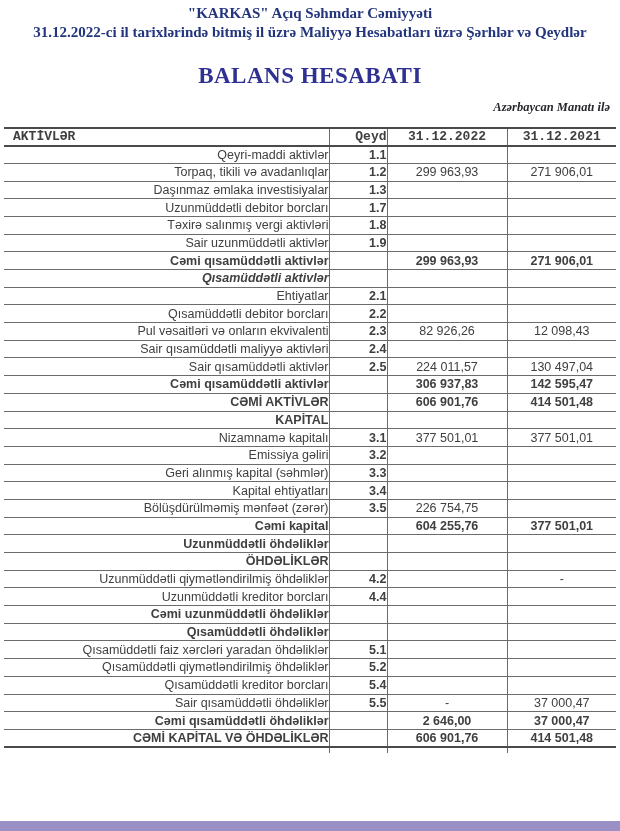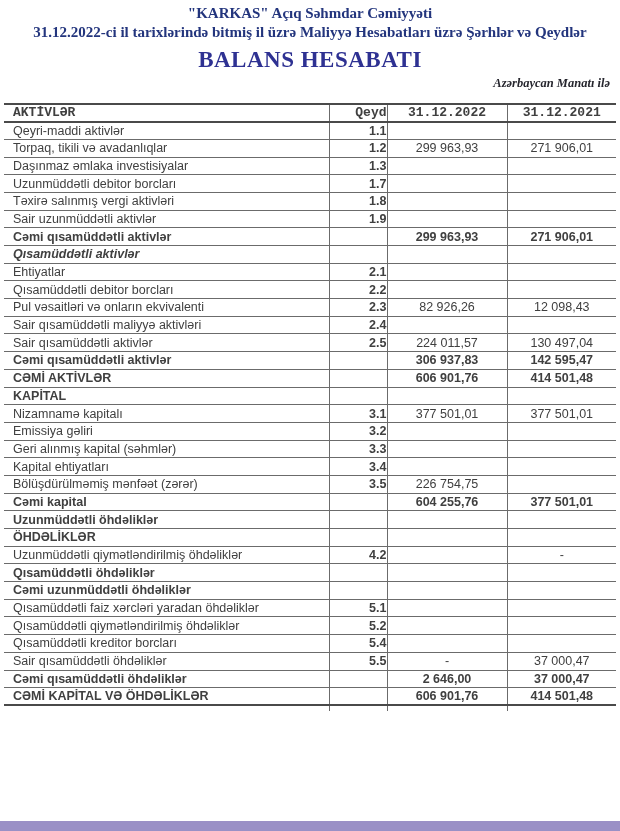--- a/index.html
+++ b/index.html
@@ -13,35 +13,35 @@
   .doc-header {
     text-align:center;
     padding-top:4px;
     font-family:"Liberation Serif", serif;
     font-weight:bold;
   }
   .hline { font-size:15px; line-height:19px; color:var(--navy); }
   .main-title {
     font-size:23px;
     line-height:27px;
-    margin-top:4px;
+    margin-top:20px;
     letter-spacing:0.5px;
     color:var(--blue);
     font-family:"Liberation Serif", serif;
     font-weight:bold;
   }
   .currency-note {
     text-align:right;
     font-family:"Liberation Serif", serif;
     font-weight:bold;
     font-style:italic;
     font-size:12.5px;
     line-height:15px;
     padding-right:10px;
-    margin-top:3px;
+    margin-top:11px;
     color:#26262e;
   }
   table {
     border-collapse:collapse;
     table-layout:fixed;
     width:612px;
     margin-left:4px;
     margin-top:12px;
     color:var(--text);
   }
@@ -55,21 +55,21 @@
     vertical-align:middle;
     padding:0;
   }
   thead th {
     border-top:2px solid var(--borderDark);
     border-bottom:2px solid var(--borderDark);
     font-size:13px;
     font-family:Liberation Mono, monospace;
   }
   tbody tr:last-child td { border-bottom:2px solid var(--borderDark); }
-  .c-label { text-align:left; padding-left:9px; }
+  .c-label { text-align:right; padding-left:9px; }
   .c-qeyd  { text-align:right; font-weight:bold; border-left:1px solid var(--border); }
   .c-val   { text-align:center; border-left:1px solid var(--border); }
   thead th.c-label { text-align:left; }
   .row-normal .c-label { font-weight:normal; }
   .row-total td { font-weight:bold; }
   .row-section-italic .c-label { font-weight:bold; font-style:italic; }
   .table-stub { position:relative; width:612px; height:5px; margin-left:4px; }
   .stub-line { position:absolute; top:0; width:1px; height:5px; background:var(--border); }
   .sl1 { left:325px; } .sl2 { left:383px; } .sl3 { left:503px; }
   .footer-bar {
@@ -248,28 +248,34 @@
         <td class="c-qeyd"></td>
         <td class="c-val"></td>
         <td class="c-val"></td>
       </tr>
       <tr class="row-normal">
         <td class="c-label">Uzunmüddətli qiymətləndirilmiş öhdəliklər</td>
         <td class="c-qeyd">4.2</td>
         <td class="c-val"></td>
         <td class="c-val">-</td>
       </tr>
+      <tr class="row-normal">
+        <td class="c-label">Uzunmüddətli kreditor borcları</td>
+        <td class="c-qeyd">4.4</td>
+        <td class="c-val"></td>
+        <td class="c-val"></td>
+      </tr>
+      <tr class="row-total">
+        <td class="c-label">Cəmi uzunmüddətli öhdəliklər</td>
+        <td class="c-qeyd"></td>
+        <td class="c-val"></td>
+        <td class="c-val"></td>
+      </tr>
       <tr class="row-total">
         <td class="c-label">Qısamüddətli öhdəliklər</td>
-        <td class="c-qeyd"></td>
-        <td class="c-val"></td>
-        <td class="c-val"></td>
-      </tr>
-      <tr class="row-total">
-        <td class="c-label">Cəmi uzunmüddətli öhdəliklər</td>
         <td class="c-qeyd"></td>
         <td class="c-val"></td>
         <td class="c-val"></td>
       </tr>
       <tr class="row-normal">
         <td class="c-label">Qısamüddətli faiz xərcləri yaradan öhdəliklər</td>
         <td class="c-qeyd">5.1</td>
         <td class="c-val"></td>
         <td class="c-val"></td>
       </tr>

